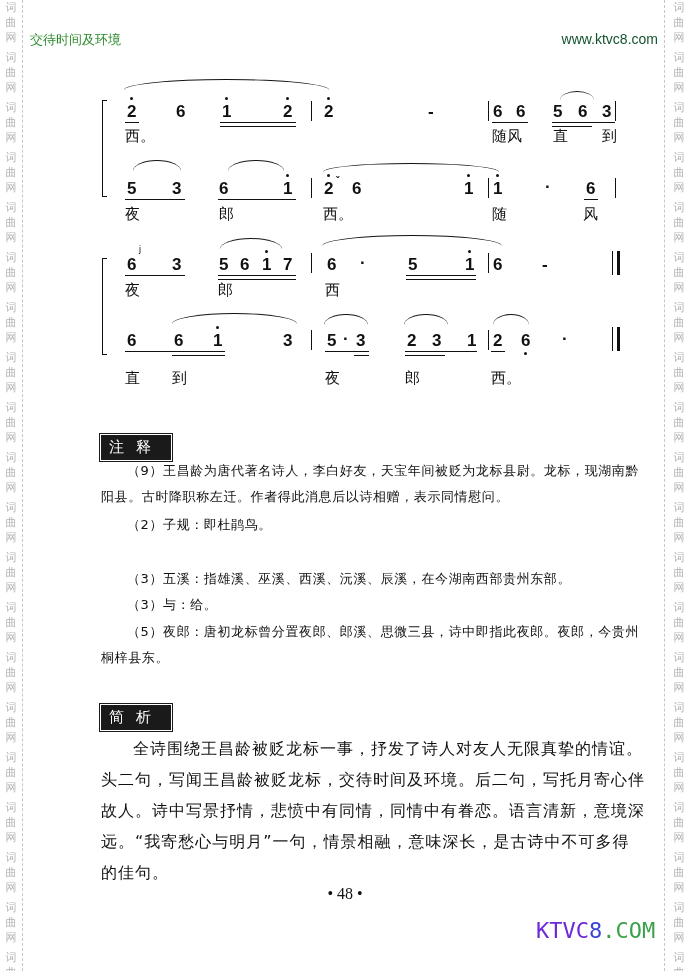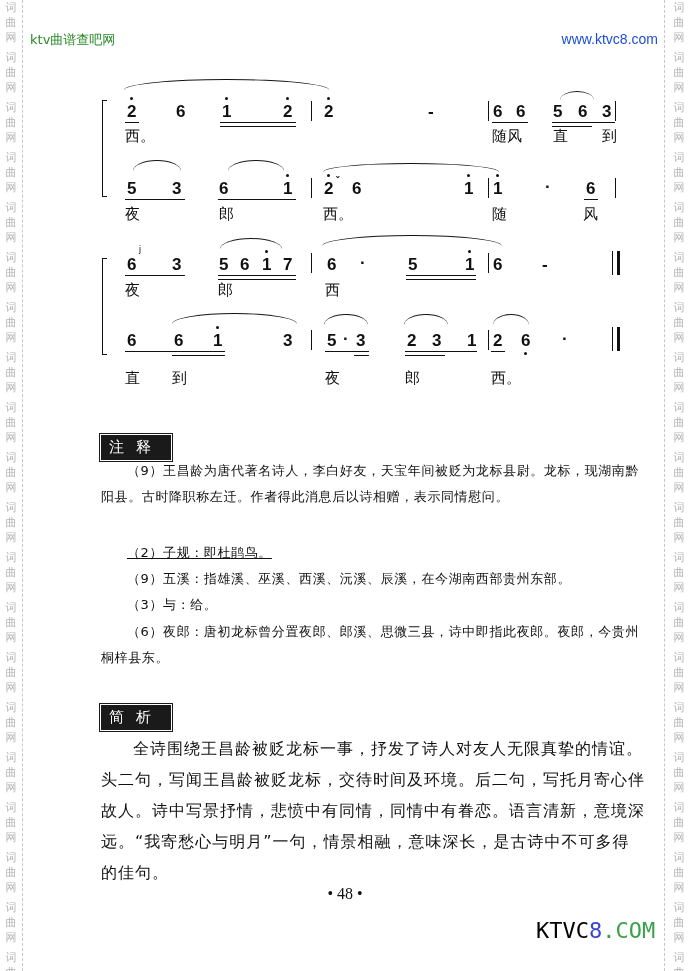--- a/index.html
+++ b/index.html
@@ -19,21 +19,21 @@
   .dash-line {
     position: absolute; top: 0; height: 971px; width: 0;
     border-left: 1px dashed #c6c6c6;
   }
   .hdr-left {
     position: absolute; left: 30px; top: 31px; font-family: "DejaVu Sans", sans-serif;
     font-size: 13px; color: #2b8a2b;
   }
   .hdr-right {
     position: absolute; right: 32px; top: 31px; font-family: "Liberation Sans", sans-serif;
-    font-size: 14px; color: #1d4ed8;
+    font-size: 14px; color: #14532d;
   }
   
   .n { position: absolute; font-family: "Liberation Sans", sans-serif; font-weight: bold; font-size: 17px; line-height: 17px; }
   .ly { position: absolute; font-family: "DejaVu Serif", serif; font-size: 15px; line-height: 16px; }
   .dot-above::before {
     content: ""; position: absolute; left: 50%; top: -6px; width: 3px; height: 3px;
     margin-left: -1.5px; background: #111; border-radius: 50%;
   }
   .dot-below::after {
     content: ""; position: absolute; left: 50%; bottom: -6px; width: 3px; height: 3px;
@@ -268,21 +268,21 @@
       <span>曲</span>
       <span>网</span>
     </div>
     <div class="grp">
       <span>词</span>
       <span>曲</span>
     </div>
   </div>
 <div class="dash-line" style="left:664px"></div>
 
-<div class="hdr-left">ktv曲谱查吧网</div>
+<div class="hdr-left">交待时间及环境</div>
 <div class="hdr-right">www.ktvc8.com</div>
 
 <div>
 
   <div class="bracket" style="left:102px; top:100px; height:95px;"></div>
 
   <div class="slur" style="left:124px; top:79px; width:205px; height:10px;"></div>
   <span class="n dot-above" style="left:127px; top:103px;">2</span>
   <span class="n" style="left:176px; top:103px;">6</span>
   <span class="n dot-above" style="left:222px; top:103px;">1</span>
@@ -397,24 +397,24 @@
 
   <span class="ly" style="left:125px; top:370px;">直</span>
   <span class="ly" style="left:172px; top:370px;">到</span>
   <span class="ly" style="left:325px; top:370px;">夜</span>
   <span class="ly" style="left:405px; top:370px;">郎</span>
   <span class="ly" style="left:491px; top:370px;">西。</span>
 </div>
 
 <div class="sec-label" style="top:435px;">注释</div>
 <div class="note-p indent" style="top:458px;">（9）王昌龄为唐代著名诗人，李白好友，天宝年间被贬为龙标县尉。龙标，现湖南黔阳县。古时降职称左迁。作者得此消息后以诗相赠，表示同情慰问。</div>
-<div class="note-p indent" style="top:540px;text-decoration:underline;">（2）子规：即杜鹃鸟。</div>
-<div class="note-p indent" style="top:566px;">（9）五溪：指雄溪、巫溪、西溪、沅溪、辰溪，在今湖南西部贵州东部。</div>
+<div class="note-p indent" style="top:512px;">（2）子规：即杜鹃鸟。</div>
+<div class="note-p indent" style="top:566px;">（3）五溪：指雄溪、巫溪、西溪、沅溪、辰溪，在今湖南西部贵州东部。</div>
 <div class="note-p indent" style="top:592px;">（3）与：给。</div>
-<div class="note-p indent" style="top:619px;">（6）夜郎：唐初龙标曾分置夜郎、郎溪、思微三县，诗中即指此夜郎。夜郎，今贵州桐梓县东。</div>
+<div class="note-p indent" style="top:619px;">（5）夜郎：唐初龙标曾分置夜郎、郎溪、思微三县，诗中即指此夜郎。夜郎，今贵州桐梓县东。</div>
 
 <div class="sec-label" style="top:705px;">简析</div>
 <div class="ana-p indent" style="top:733px;">全诗围绕王昌龄被贬龙标一事，抒发了诗人对友人无限真挚的情谊。头二句，写闻王昌龄被贬龙标，交待时间及环境。后二句，写托月寄心伴故人。诗中写景抒情，悲愤中有同情，同情中有眷恋。语言清新，意境深远。“我寄愁心与明月”一句，情景相融，意味深长，是古诗中不可多得的佳句。</div>
 
 <div class="page-num">• 48 •</div>
 <div class="wm">
-  <span style="color:#000000">KTVC</span><span style="color:#3a45d8">8</span><span style="color:#3aa04a">.COM</span>
+  <span style="color:#6d28d9">KTVC</span><span style="color:#3a45d8">8</span><span style="color:#3aa04a">.COM</span>
 </div>
 
 </body></html>

